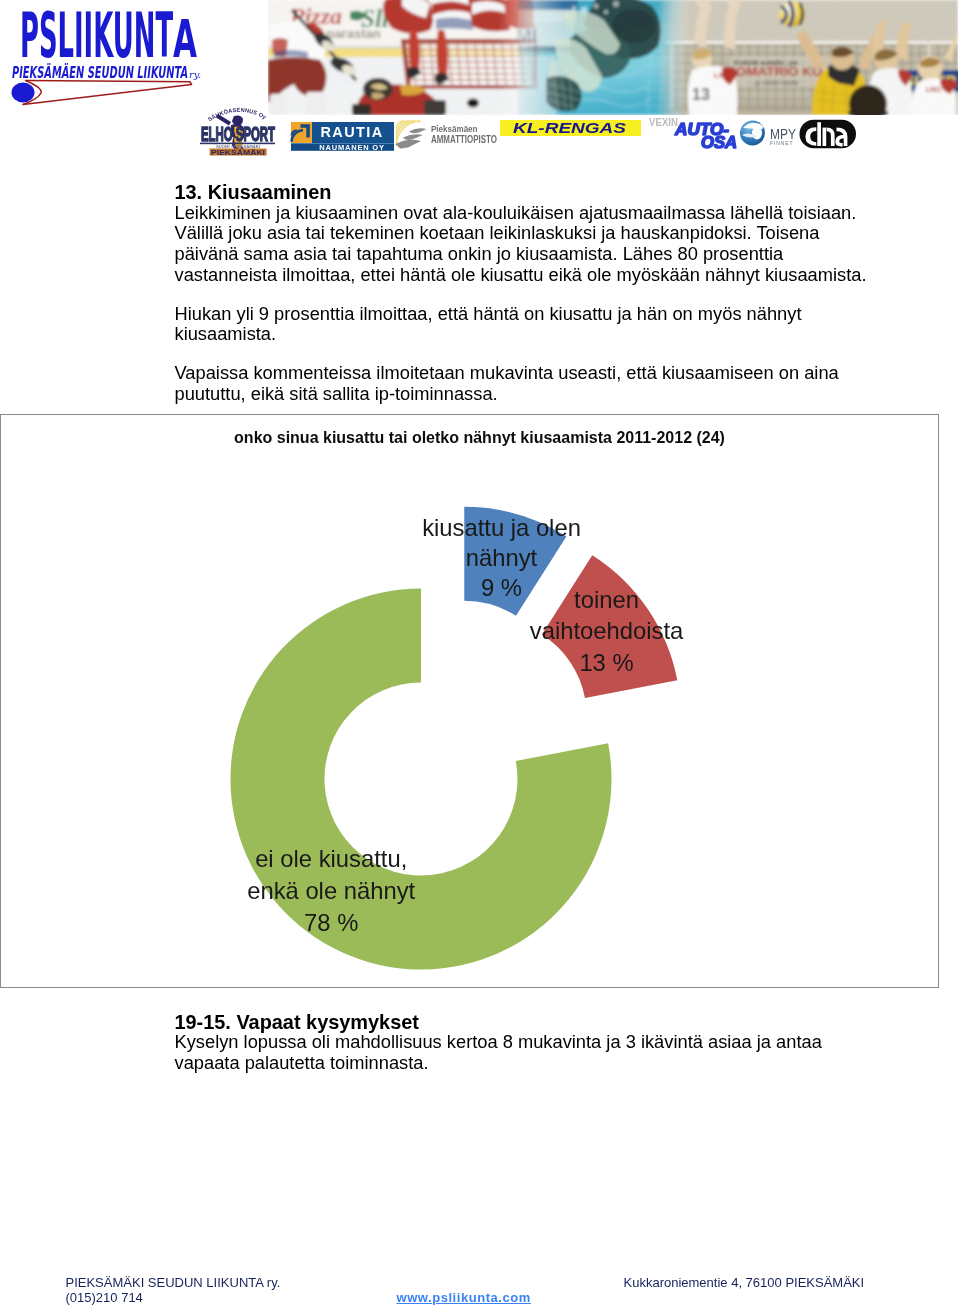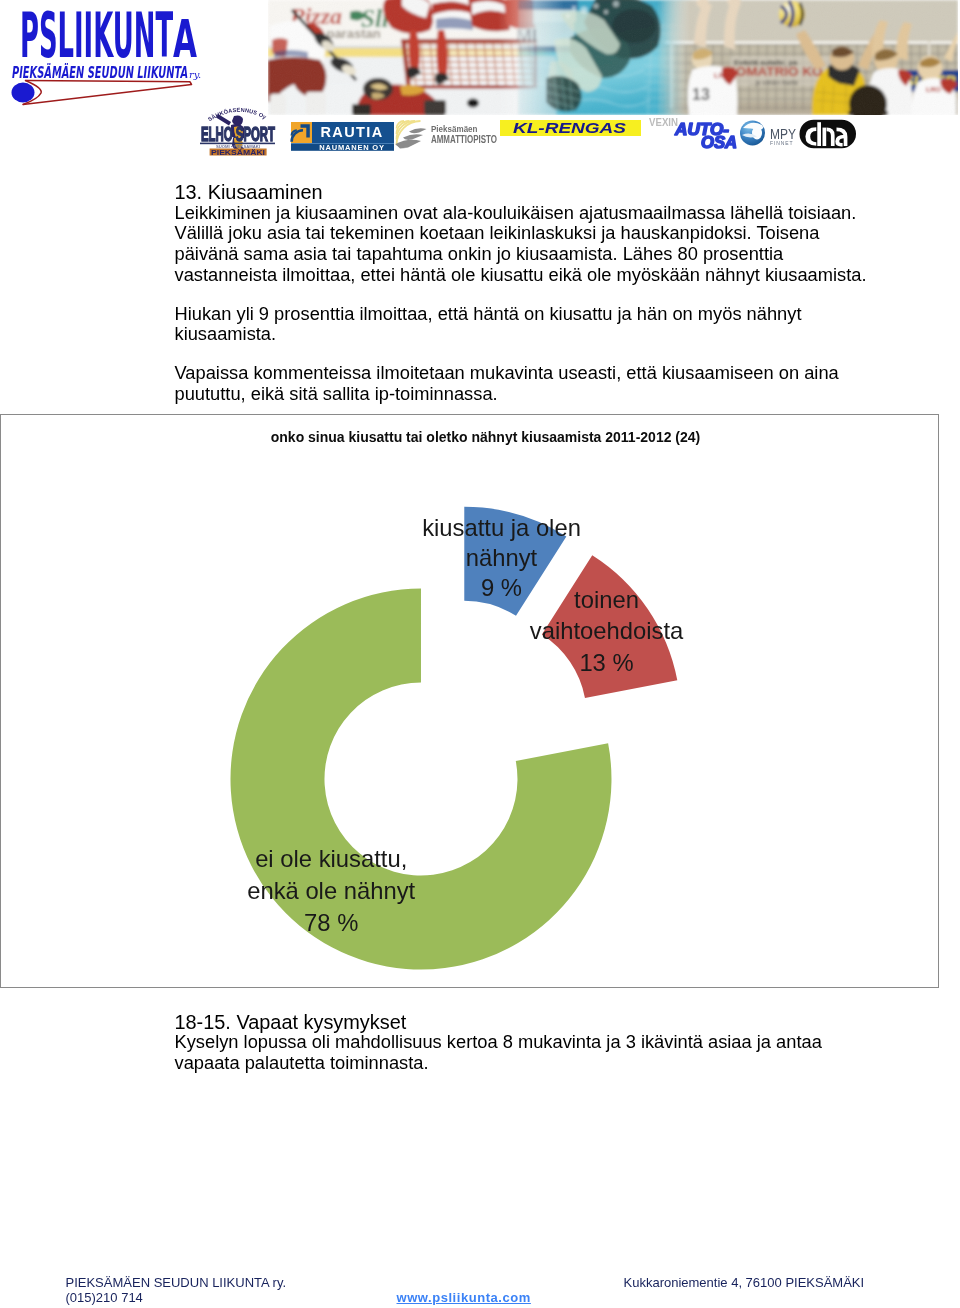--- a/index.html
+++ b/index.html
@@ -10,27 +10,27 @@
   .header{position:absolute;left:0;top:0;width:960px;height:166px;}
   .photos{position:absolute;left:268px;top:0;width:690px;height:115px;overflow:hidden;}
   .logo{position:absolute;left:0;top:0;width:215px;height:110px;}
   .sponsors{position:absolute;left:0;top:100px;width:960px;height:66px;}
   .lg-main{font-family:"DejaVu Sans",sans-serif;font-size:62px;font-weight:bold;fill:#1a1ad0;}
   .lg-sub{font-family:"DejaVu Sans",sans-serif;font-size:16px;font-weight:bold;font-style:italic;fill:#1a1ad0;}
   .lg-ry{font-family:"DejaVu Serif",serif;font-size:10px;font-style:italic;fill:#1a1ad0;}
 
   
   .bodytext{position:absolute;left:174.5px;width:760px;font-size:18.3px;line-height:20.7px;color:#000;}
-  .bodytext h2{margin:0;font-size:19.9px;line-height:20.7px;font-weight:normal;}
+  .bodytext h2{margin:0;font-size:19.9px;line-height:20.7px;font-weight:bold;}
   .bodytext p{margin:0;white-space:pre-line;}
   .bodytext p.gap{margin-top:18px;}
 
   
   .chartbox{position:absolute;left:0px;top:414px;width:939px;height:574px;border:1px solid #8a8a8a;box-sizing:border-box;background:#fff;}
-  .chart-title{position:absolute;left:14px;top:0;width:100%;height:45px;line-height:45px;text-align:center;font-family:"Liberation Sans",sans-serif;font-weight:bold;font-size:14px;color:#0d0d0d;}
+  .chart-title{position:absolute;left:8px;top:0;width:100%;height:45px;line-height:45px;text-align:center;font-family:"Liberation Sans",sans-serif;font-weight:bold;font-size:16px;color:#0d0d0d;}
   .chart-title span{position:relative;left:2px;}
   .chart-svg{position:absolute;left:0;top:0;}
   .pielabel{font-family:"Liberation Sans",sans-serif;font-size:23.8px;fill:#191919;text-anchor:middle;}
 
   
   .footer{position:absolute;left:0;top:0;width:960px;font-size:13px;color:#17225c;font-family:"Liberation Sans",sans-serif;}
   .footer .fl{position:absolute;left:65.5px;top:1276px;line-height:14.7px;}
   .footer .fr{position:absolute;left:623.5px;top:1276px;line-height:14.7px;}
   .footer .fu{position:absolute;left:396.5px;top:1291px;line-height:14.7px;color:#3b82f6;font-weight:bold;text-decoration:underline;letter-spacing:0.55px;}
 </style>
@@ -433,27 +433,27 @@
           <text x="605.5" y="224.20000000000002" class="pielabel">vaihtoehdoista</text>
           <text x="605.5" y="255.60000000000002" class="pielabel">13 %</text>
           <text x="330.2" y="452.2" class="pielabel">ei ole kiusattu,</text>
           <text x="330.2" y="483.95" class="pielabel">enkä ole nähnyt</text>
           <text x="330.2" y="515.7" class="pielabel">78 %</text>
         </g>
     </svg>
   </div>
 
   <div class="bodytext" style="top:1011.5px;">
-    <h2>18-15. Vapaat kysymykset</h2>
+    <h2>19-15. Vapaat kysymykset</h2>
     <p>Kyselyn lopussa oli mahdollisuus kertoa 8 mukavinta ja 3 ikävintä asiaa ja antaa
 vapaata palautetta toiminnasta.</p>
   </div>
 
   <div class="footer">
     <div class="fl">
-      <div>PIEKSÄMÄEN SEUDUN LIIKUNTA ry.</div>
+      <div>PIEKSÄMÄKI SEUDUN LIIKUNTA ry.</div>
       <div>(015)210 714</div>
     </div>
     <div class="fr">Kukkaroniementie 4, 76100  PIEKSÄMÄKI</div>
     <div class="fu">www.psliikunta.com</div>
   </div>
 
 </div>
 
 </body></html>

